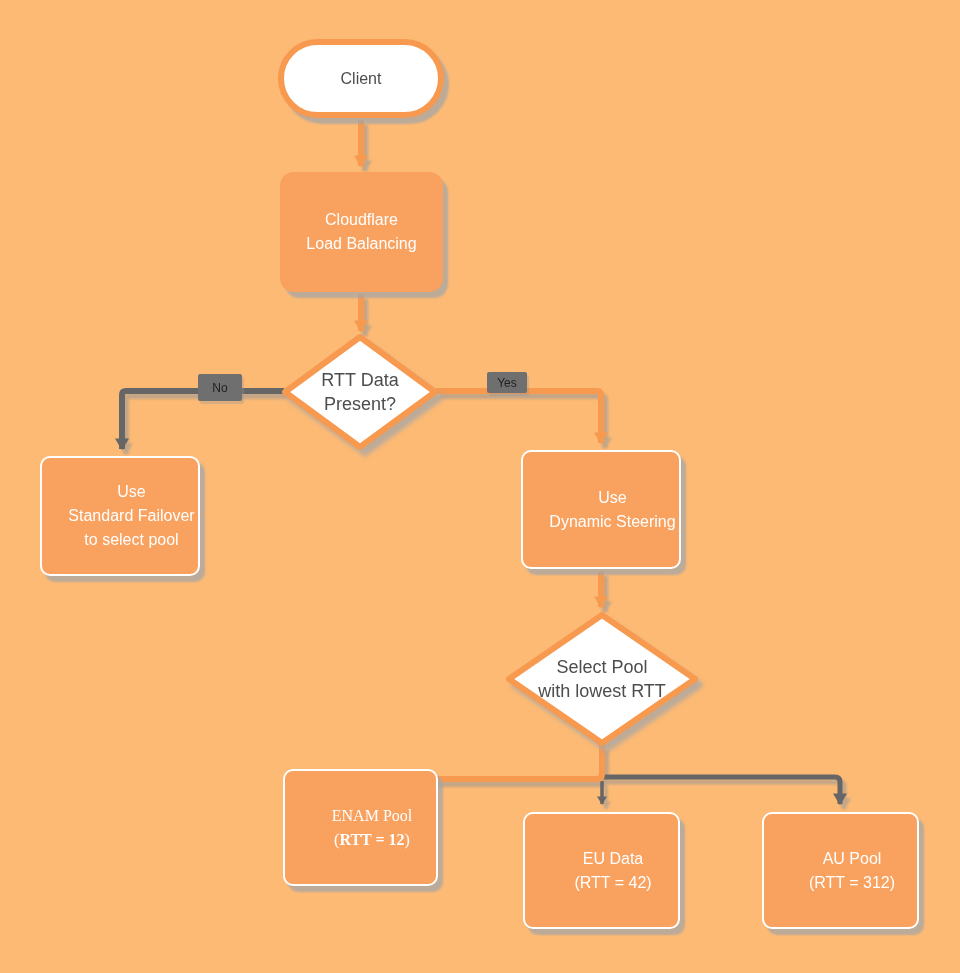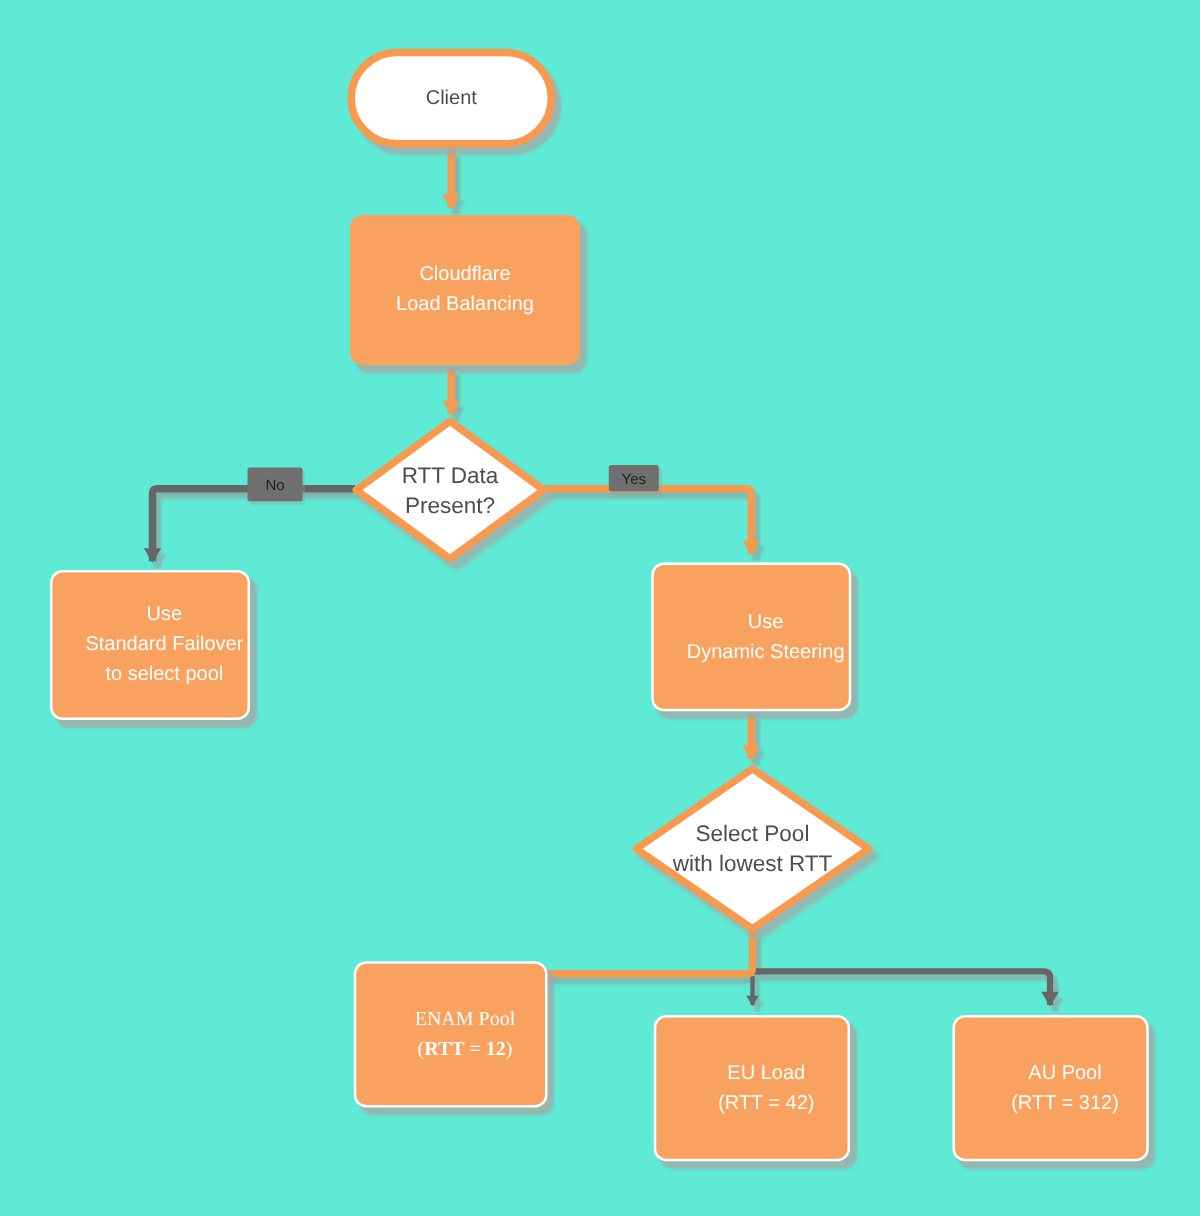--- a/index.html
+++ b/index.html
@@ -1,17 +1,17 @@
 <!DOCTYPE html>
 <html><head>
 <meta charset="utf-8">
 <style>
   html,body{margin:0;padding:0;background:#000;}
   .canvas{
-    position:relative;width:960px;height:973px;background:#5eead4;overflow:hidden;
+    position:relative;width:960px;height:973px;background:#fdba74;overflow:hidden;
     font-family:"Liberation Sans",sans-serif;
   }
   .node{
     position:absolute;display:flex;align-items:center;justify-content:center;
     text-align:center;box-sizing:border-box;
     box-shadow:5px 6px 2px rgba(165,165,165,0.75);
   }
   .stadium{
     background:#fff;border:6px solid #F7994F;border-radius:42px;
     color:#4d4d4d;font-size:16px;
@@ -69,21 +69,21 @@
     <path d="M361 294 V331" fill="none" stroke="#F7994F" stroke-width="6" marker-end="url(#ao)"></path>
     <path d="M436 391 H597 Q601 391 601 395 V443" fill="none" stroke="#F7994F" stroke-width="6" marker-end="url(#ao)"></path>
     <path d="M601 571 V607" fill="none" stroke="#F7994F" stroke-width="6" marker-end="url(#ao)"></path>
     <path d="M602 745 V774 Q602 779 597 779 H365 Q360 779 360 784 V805" fill="none" stroke="#F7994F" stroke-width="6" marker-end="url(#ao)"></path>
   </svg>
 
   <div class="node stadium" style="left:278px;top:39px;width:166px;height:79px;">
     <div class="node-label">Client</div>
   </div>
 
-  <div class="node obox" style="left:280px;top:172px;width:184px;height:120px;">
+  <div class="node obox" style="left:280px;top:172px;width:163px;height:120px;border-radius:14px;">
     <div class="node-label">Cloudflare
 Load Balancing</div>
   </div>
 
   <div class="diamond-wrap" style="left:281px;top:333px;width:158px;height:118px;">
     <svg width="158" height="118" viewBox="0 0 158 118">
       <polygon points="79,4 154,59 79,114 4,59" fill="#ffffff" stroke="#F7994F" stroke-width="6" stroke-linejoin="round"></polygon>
     </svg>
     <div class="diamond-text">RTT Data
 Present?</div>
@@ -113,21 +113,21 @@
 
   <div class="node obox white-edge" style="left:283px;top:769px;width:155px;height:117px;font-family:Liberation Serif, serif;">
     <div>
       <div>ENAM Pool</div>
       <div class="pool-line2"><span>(</span><b>RTT = 12</b><span>)</span></div>
     </div>
   </div>
 
   <div class="node obox white-edge" style="left:523px;top:812px;width:157px;height:117px;">
     <div>
-      <div>EU Load</div>
+      <div>EU Data</div>
       <div class="pool-line2">(RTT = 42)</div>
     </div>
   </div>
 
   <div class="node obox white-edge" style="left:762px;top:812px;width:157px;height:117px;">
     <div>
       <div>AU Pool</div>
       <div class="pool-line2">(RTT = 312)</div>
     </div>
   </div>

